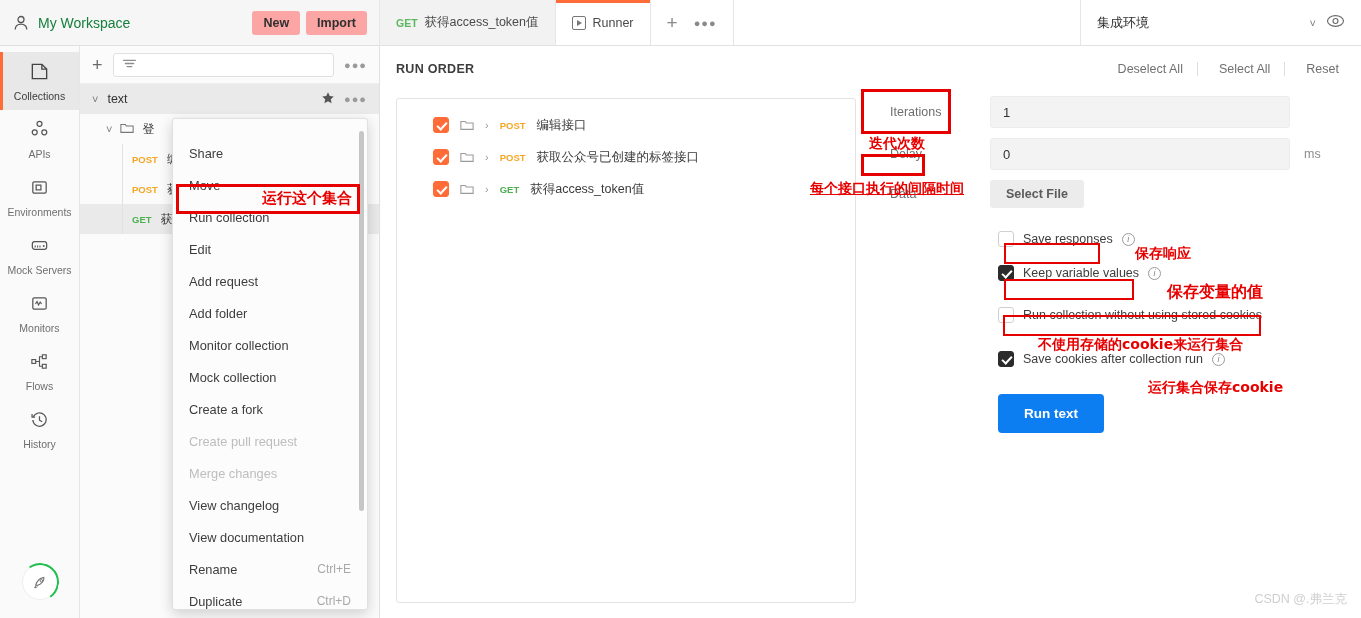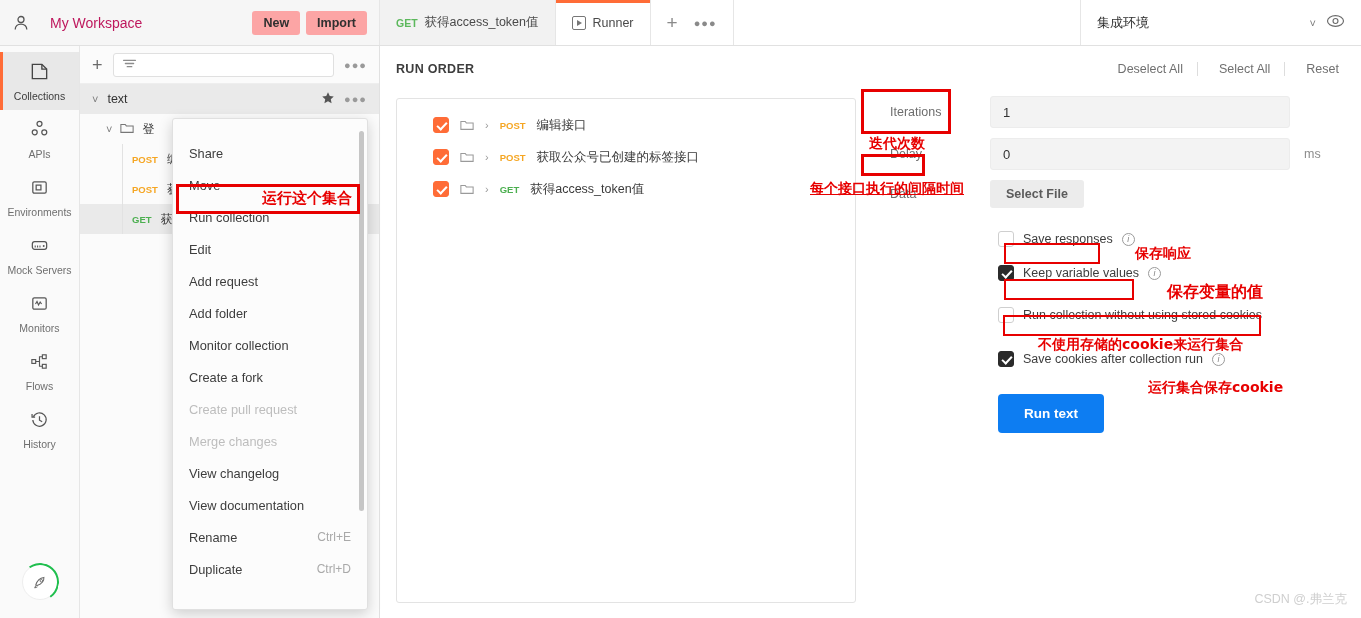--- a/index.html
+++ b/index.html
@@ -18,21 +18,21 @@
   .topbar {
     position: absolute; top: 0; left: 0; width: 1361px; height: 46px;
     background: #f6f6f6; border-bottom: 1px solid #e1e1e1;
     display: flex; align-items: stretch;
   }
   .ws-zone {
     width: 380px; display: flex; align-items: center; padding: 0 12px;
     background: #f6f6f6; border-right: 1px solid #e6e6e6;
   }
   .person-icon { width: 18px; height: 18px; margin-right: 8px; flex: none; }
-  .ws-title { font-size: 14px; color: #be185d; flex: 1; margin-left: 12px; }
+  .ws-title { font-size: 14px; color: #15803d; flex: 1; }
   .topbtn {
     background: #fca5a5; border: none; border-radius: 3px;
     padding: 5px 11px; font-size: 12.5px; color: #303030; cursor: pointer;
     font-family: inherit; margin-left: 6px; font-weight: bold;
   }
   .tabs { display: flex; align-items: stretch; flex: 1; background: #f6f6f6; }
   .tab {
     display: flex; align-items: center; gap: 7px;
     padding: 0 16px; border-right: 1px solid #e6e6e6;
     background: #f2f2f2; font-size: 12.5px; color: #4a4a4a; cursor: pointer;
@@ -429,20 +429,23 @@
       <span>Edit</span>
     </div>
   <div class="ctx-item">
       <span>Add request</span>
     </div>
   <div class="ctx-item">
       <span>Add folder</span>
     </div>
   <div class="ctx-item">
       <span>Monitor collection</span>
+    </div>
+  <div class="ctx-item">
+      <span>Mock collection</span>
     </div>
   <div class="ctx-item">
       <span>Create a fork</span>
     </div>
   <div class="ctx-item disabled">
       <span>Create pull request</span>
     </div>
   <div class="ctx-item disabled">
       <span>Merge changes</span>
     </div>

